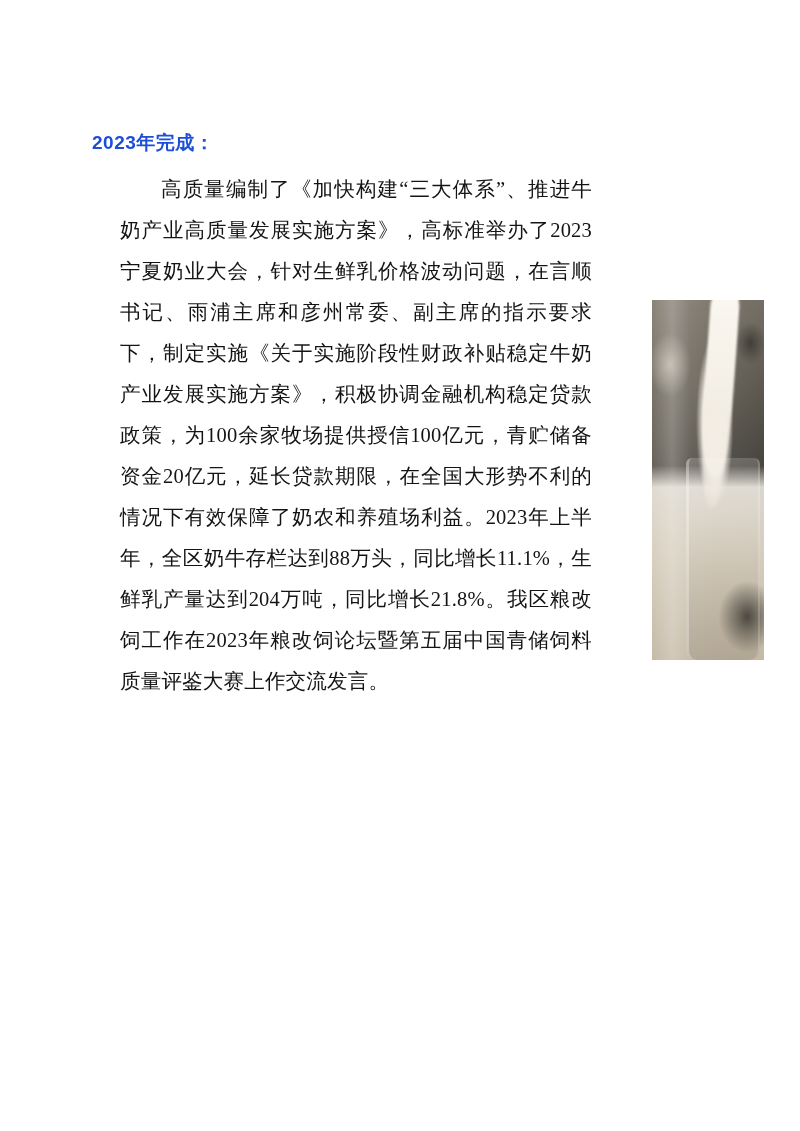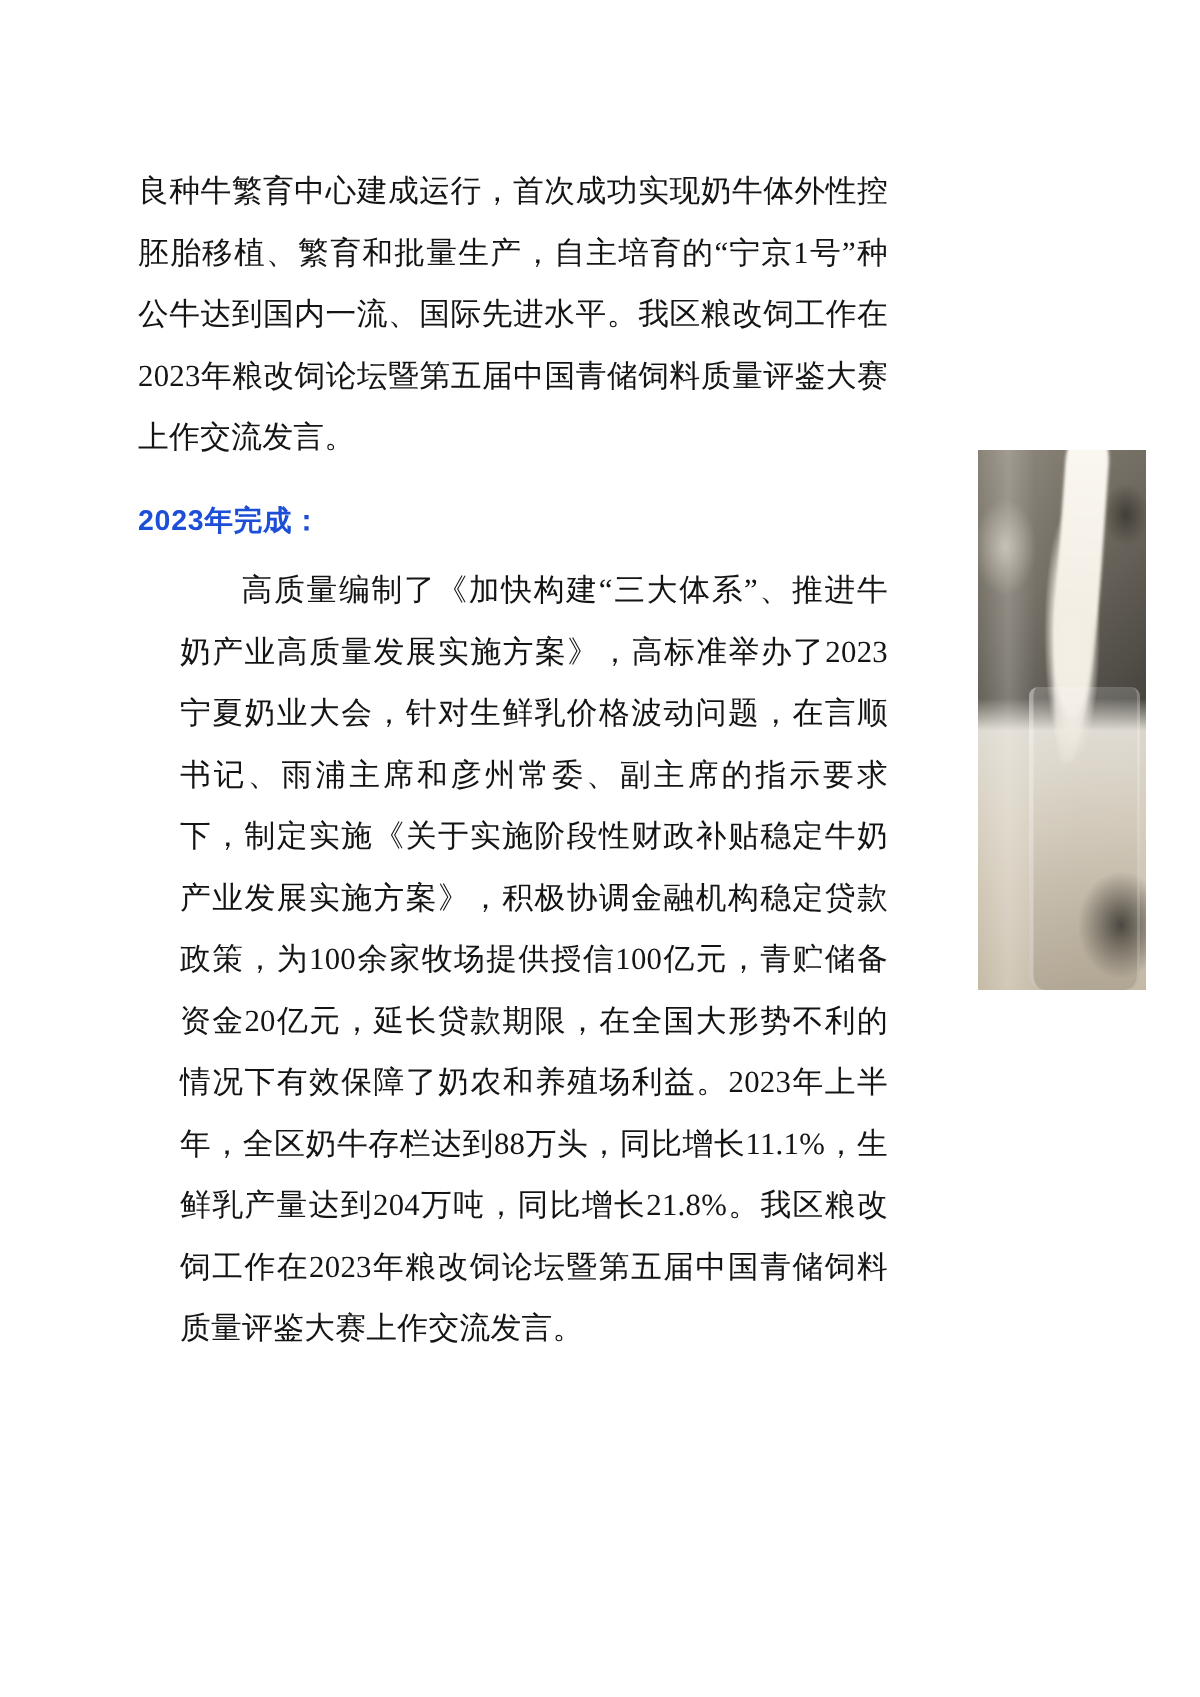--- a/index.html
+++ b/index.html
@@ -105,21 +105,20 @@
       radial-gradient(ellipse 22px 30px at 88% 12%, rgba(58,55,49,0.85), rgba(58,55,49,0) 70%),
       radial-gradient(ellipse 40px 50px at 85% 88%, rgba(30,28,25,0.8), rgba(30,28,25,0) 72%);
   }
 </style>
 </head>
 <body>
 
 <div class="page">
 
   <div class="doc-body">
-    <p class="para gap-after-first">良种牛繁育中心建成运行，首次成功实现奶牛体外性控胚胎移植、繁育和批量生产，自主培育的“宁京1号”种公牛达到国内一流、国际先进水平。我区粮改饲工作在2023年粮改饲论坛暨第五届中国青储饲料质量评鉴大赛上作交流发言。</p>
 
     <h2 class="heading">2023年完成：</h2>
 
     <p class="para indent">高质量编制了《加快构建“三大体系”、推进牛奶产业高质量发展实施方案》，高标准举办了2023宁夏奶业大会，针对生鲜乳价格波动问题，在言顺书记、雨浦主席和彦州常委、副主席的指示要求下，制定实施《关于实施阶段性财政补贴稳定牛奶产业发展实施方案》，积极协调金融机构稳定贷款政策，为100余家牧场提供授信100亿元，青贮储备资金20亿元，延长贷款期限，在全国大形势不利的情况下有效保障了奶农和养殖场利益。2023年上半年，全区奶牛存栏达到88万头，同比增长11.1%，生鲜乳产量达到204万吨，同比增长21.8%。我区粮改饲工作在2023年粮改饲论坛暨第五届中国青储饲料质量评鉴大赛上作交流发言。</p>
   </div>
 
   <div class="figure">
     <div class="photo"></div>
     <div class="blobs"></div>
     <div class="stream"></div>

